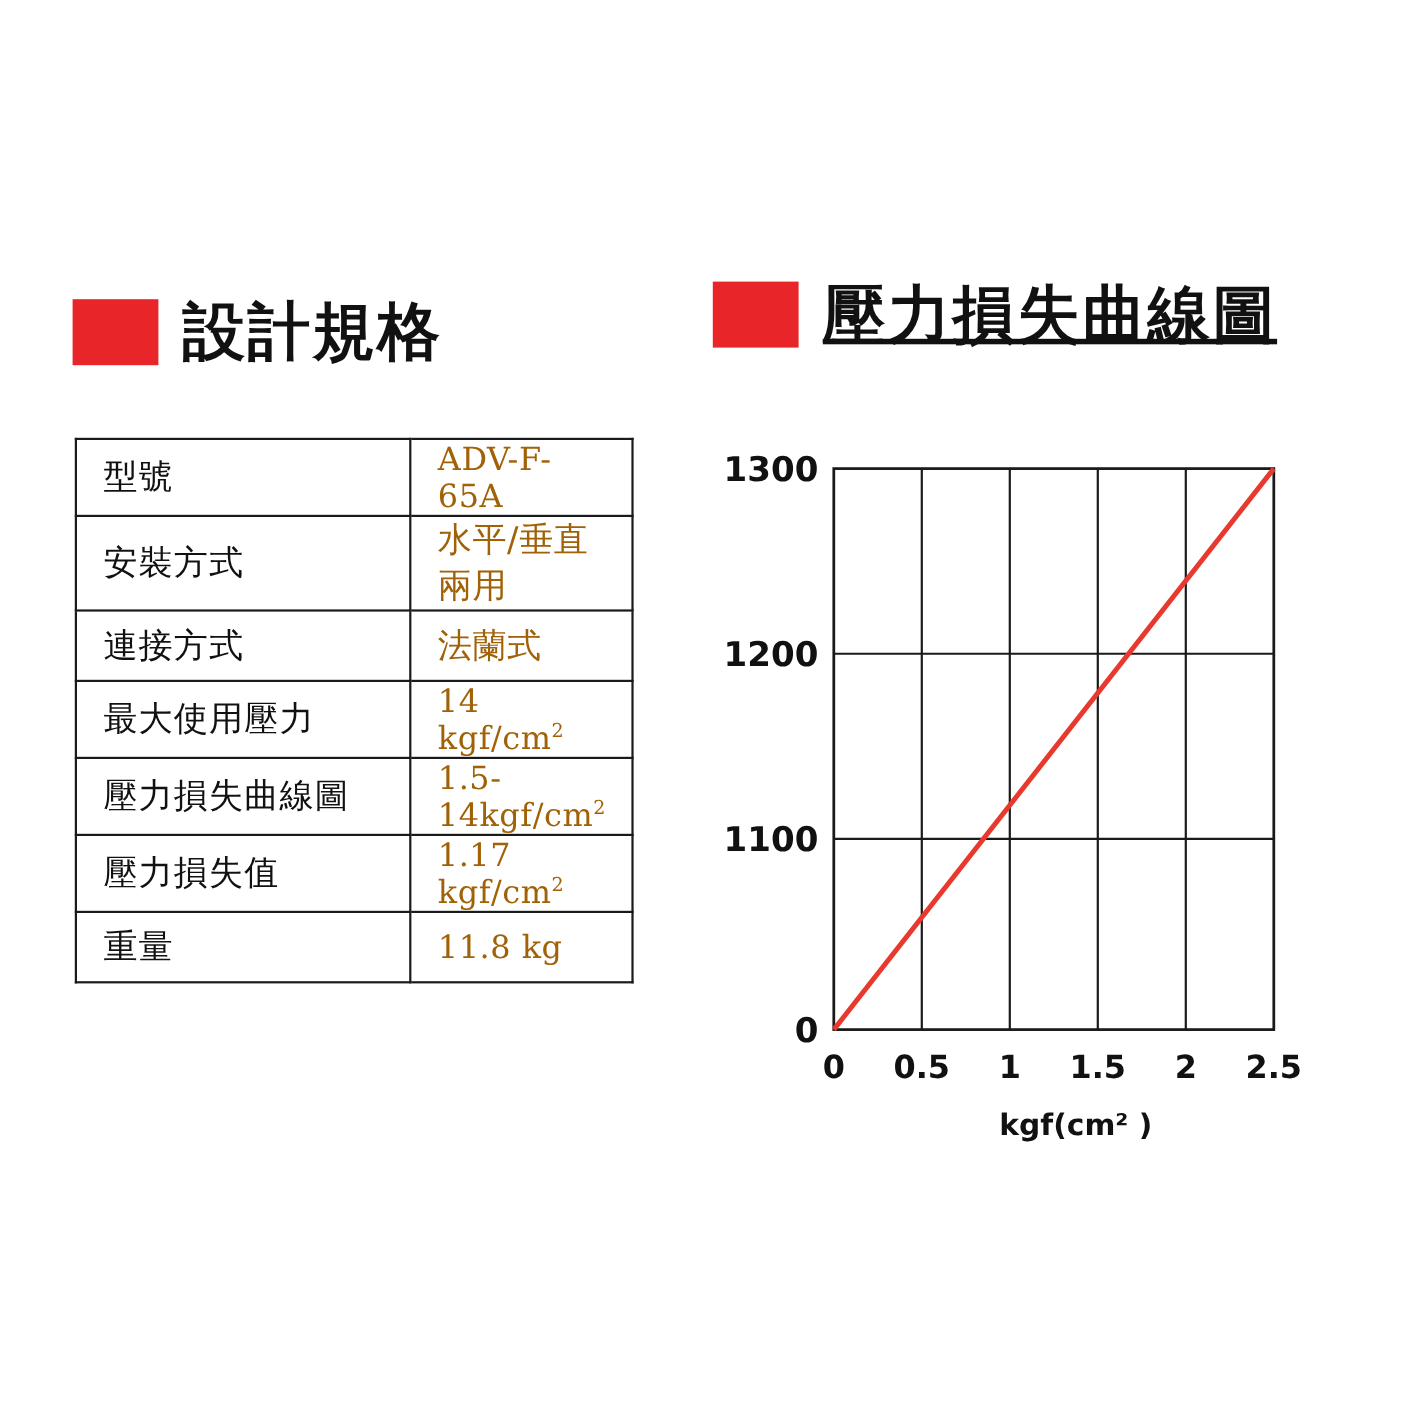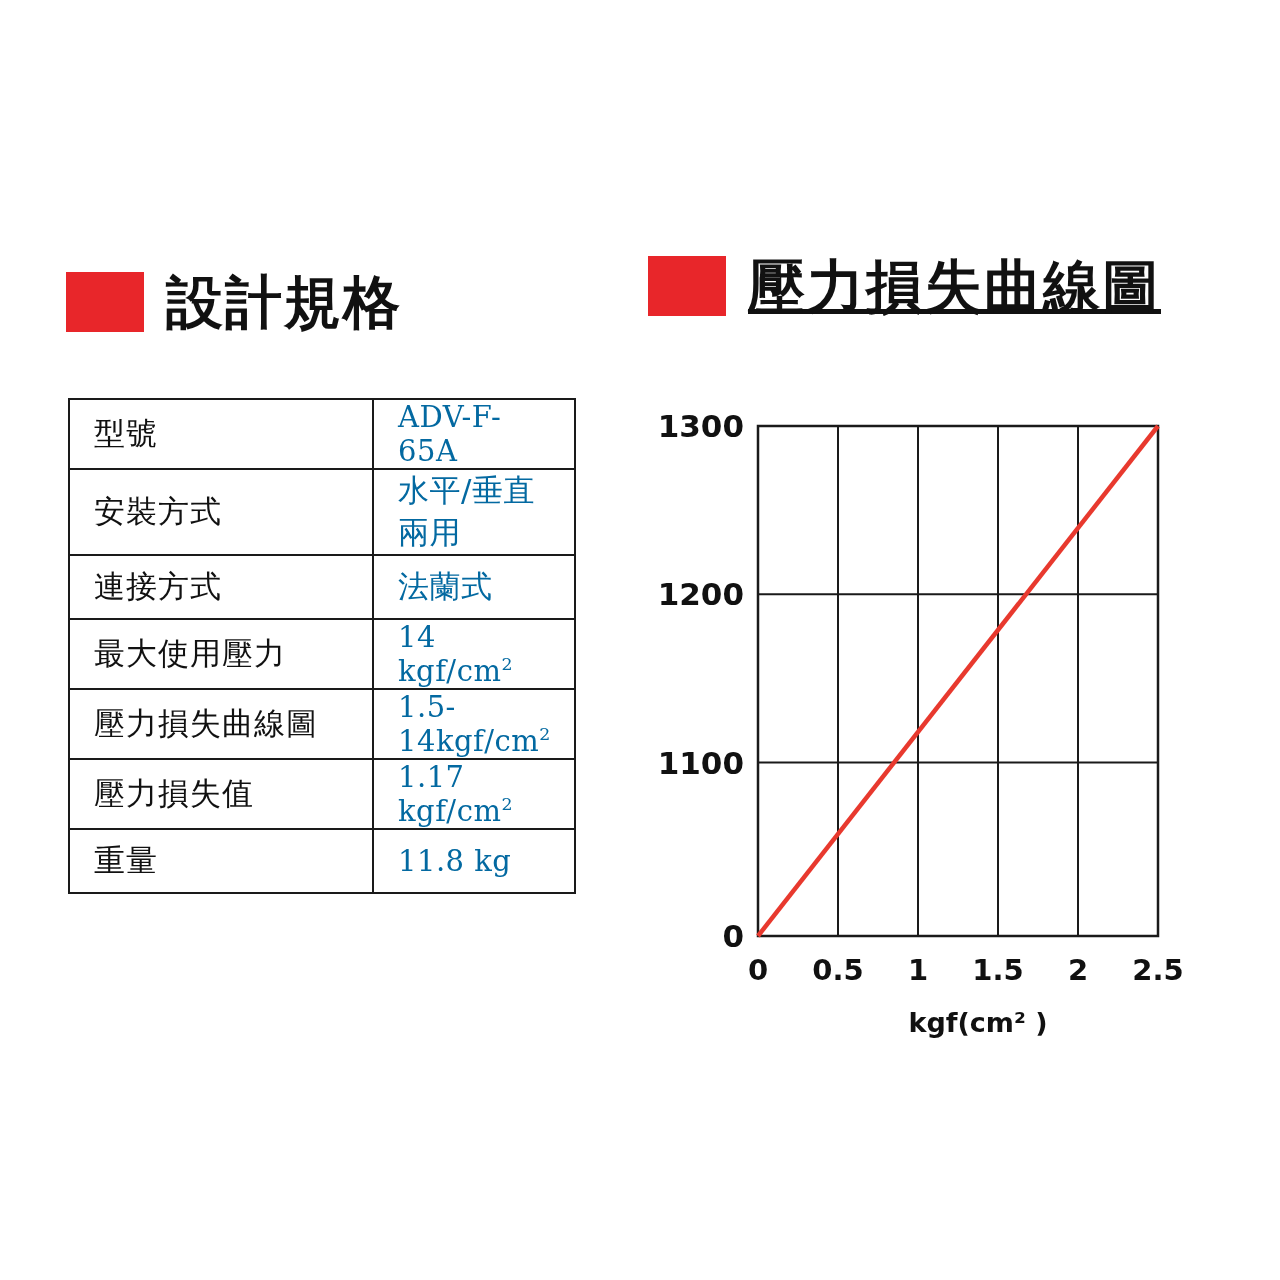--- a/index.html
+++ b/index.html
@@ -68,21 +68,21 @@
   }
   table.spec-table td.label {
     width: 254px;
     font-size: 31px;
     letter-spacing: 1px;
     color: #111111;
   }
   table.spec-table td.value {
     font-size: 29px;
     font-family: "DejaVu Serif", "Liberation Serif", serif;
-    color: #0369a1;
+    color: #a16207;
     letter-spacing: 0.5px;
   }
   table.spec-table td.value.cjk {
     font-family: "DejaVu Sans", "Liberation Sans", sans-serif;
     font-size: 31px;
   }
   sup.unit {
     font-size: 0.6em;
     vertical-align: super;
   }

